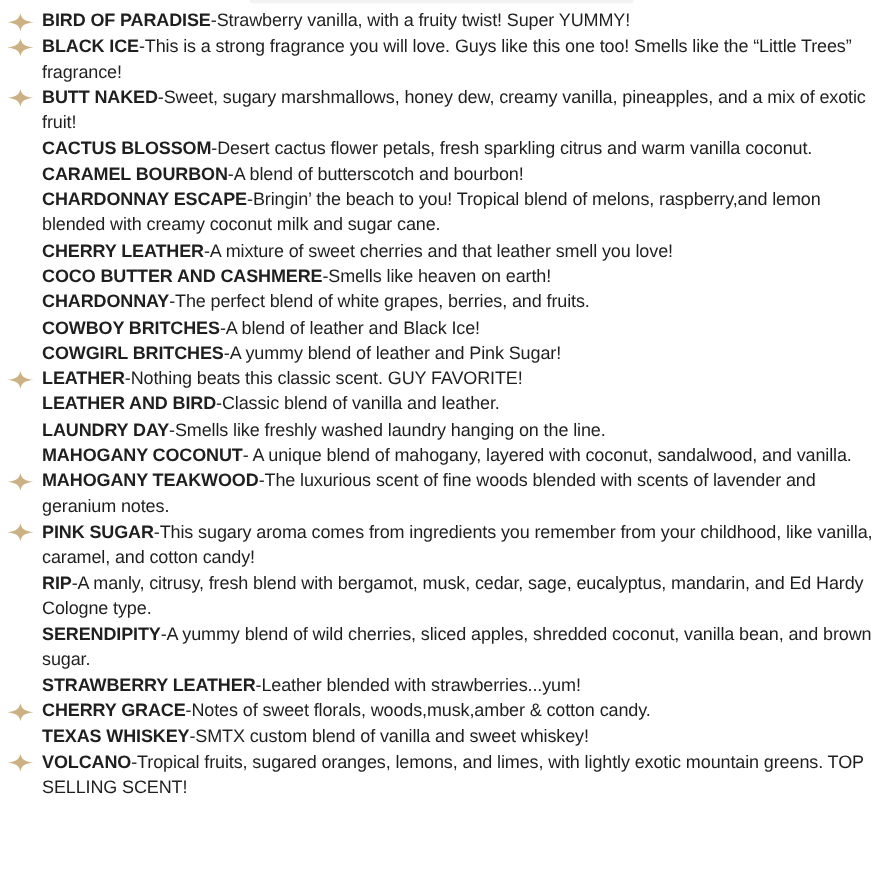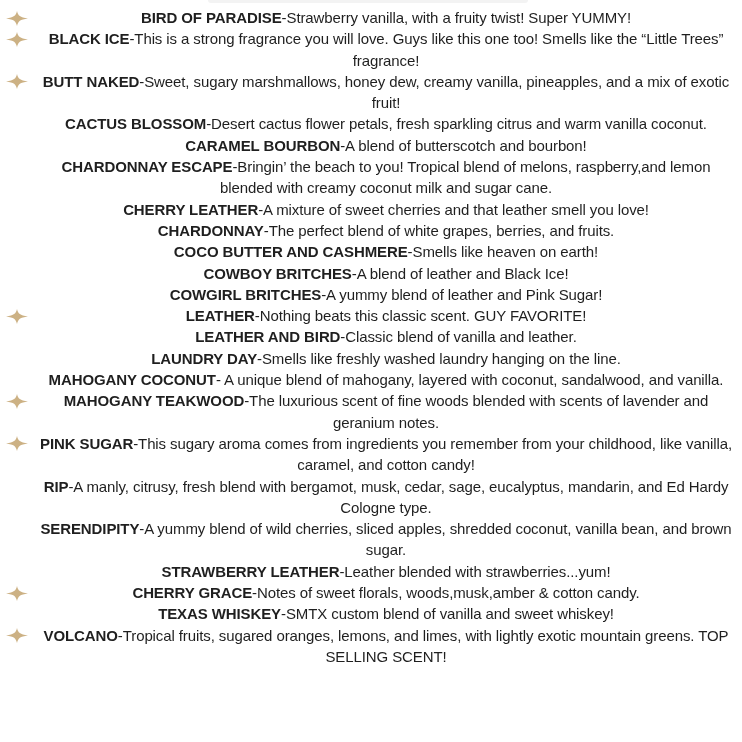--- a/index.html
+++ b/index.html
@@ -27,21 +27,20 @@
     box-sizing: border-box;
     width: 742px;
     padding: 7px 5px 0 35px;
     font-size: 15px;
     line-height: 21.3px;
     letter-spacing: -0.1px;
     color: #1f1f1f;
   }
   .list-item {
     position: relative;
-    text-align: center;
   }
   .sparkle {
     position: absolute;
     left: -31px;
     top: 2px;
     width: 26px;
     height: 18px;
     display: inline-flex;
     align-items: center;
     justify-content: center;
@@ -88,24 +87,24 @@
     <div class="list-item">
     <span class="fragrance-name">CARAMEL BOURBON</span><span class="fragrance-description">-A blend of butterscotch and bourbon!</span>
   </div>
     <div class="list-item">
     <span class="fragrance-name">CHARDONNAY ESCAPE</span><span class="fragrance-description">-Bringin’ the beach to you! Tropical blend of melons, raspberry,and lemon blended with creamy coconut milk and sugar cane.</span>
   </div>
     <div class="list-item">
     <span class="fragrance-name">CHERRY LEATHER</span><span class="fragrance-description">-A mixture of sweet cherries and that leather smell you love!</span>
   </div>
     <div class="list-item">
-    <span class="fragrance-name">CHARDONNAY</span><span class="fragrance-description">-The perfect blend of white grapes, berries, and fruits.</span>
+    <span class="fragrance-name">COCO BUTTER AND CASHMERE</span><span class="fragrance-description">-Smells like heaven on earth!</span>
   </div>
     <div class="list-item">
-    <span class="fragrance-name">COCO BUTTER AND CASHMERE</span><span class="fragrance-description">-Smells like heaven on earth!</span>
+    <span class="fragrance-name">CHARDONNAY</span><span class="fragrance-description">-The perfect blend of white grapes, berries, and fruits.</span>
   </div>
     <div class="list-item">
     <span class="fragrance-name">COWBOY BRITCHES</span><span class="fragrance-description">-A blend of leather and Black Ice!</span>
   </div>
     <div class="list-item">
     <span class="fragrance-name">COWGIRL BRITCHES</span><span class="fragrance-description">-A yummy blend of leather and Pink Sugar!</span>
   </div>
     <div class="list-item">
     <span class="sparkle" style="color: rgb(204, 177, 132);">
       <svg viewBox="0 0 24 24" preserveAspectRatio="none" aria-hidden="true">

